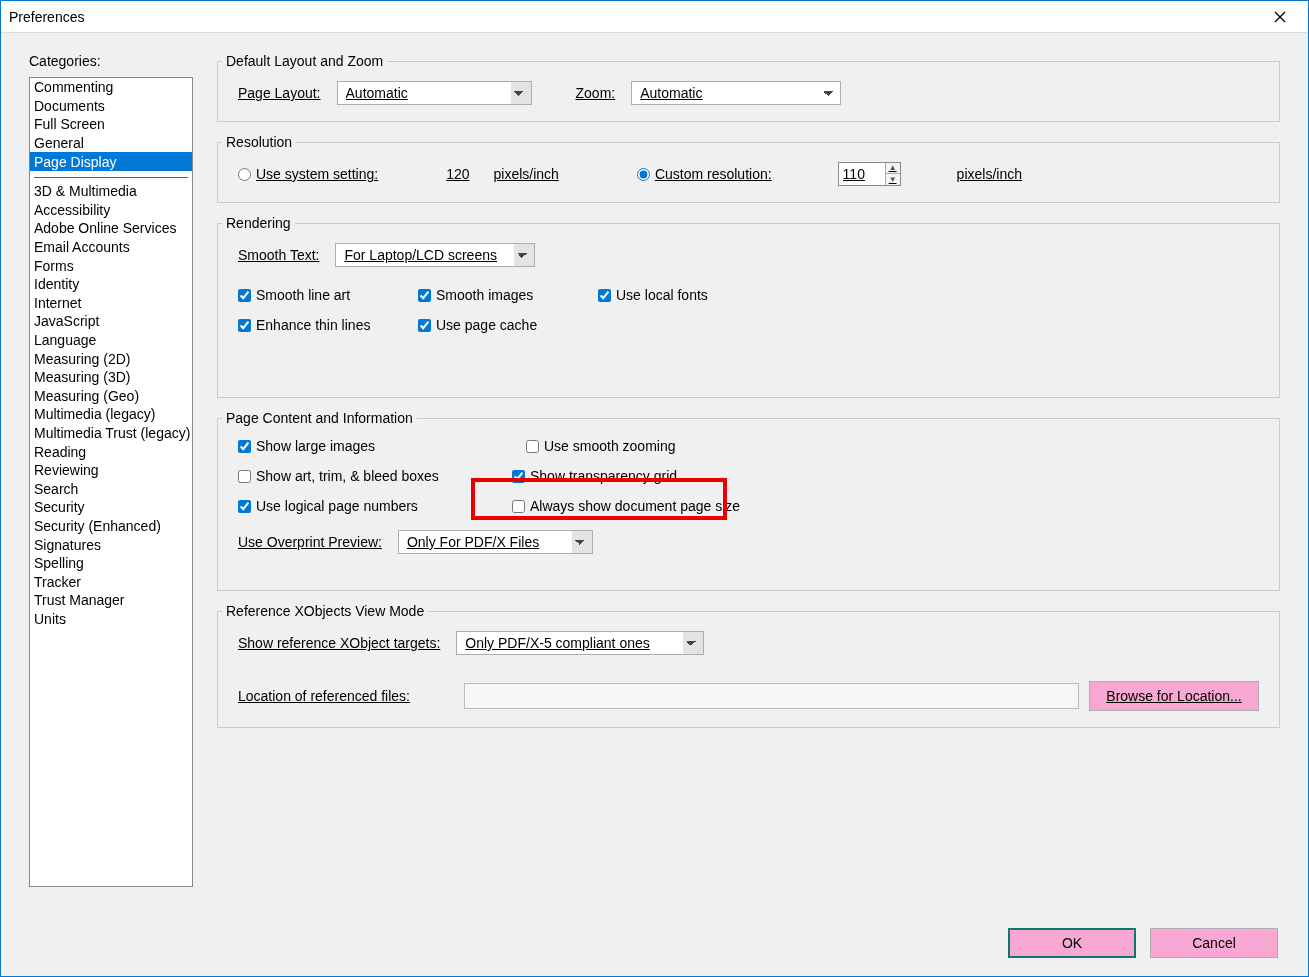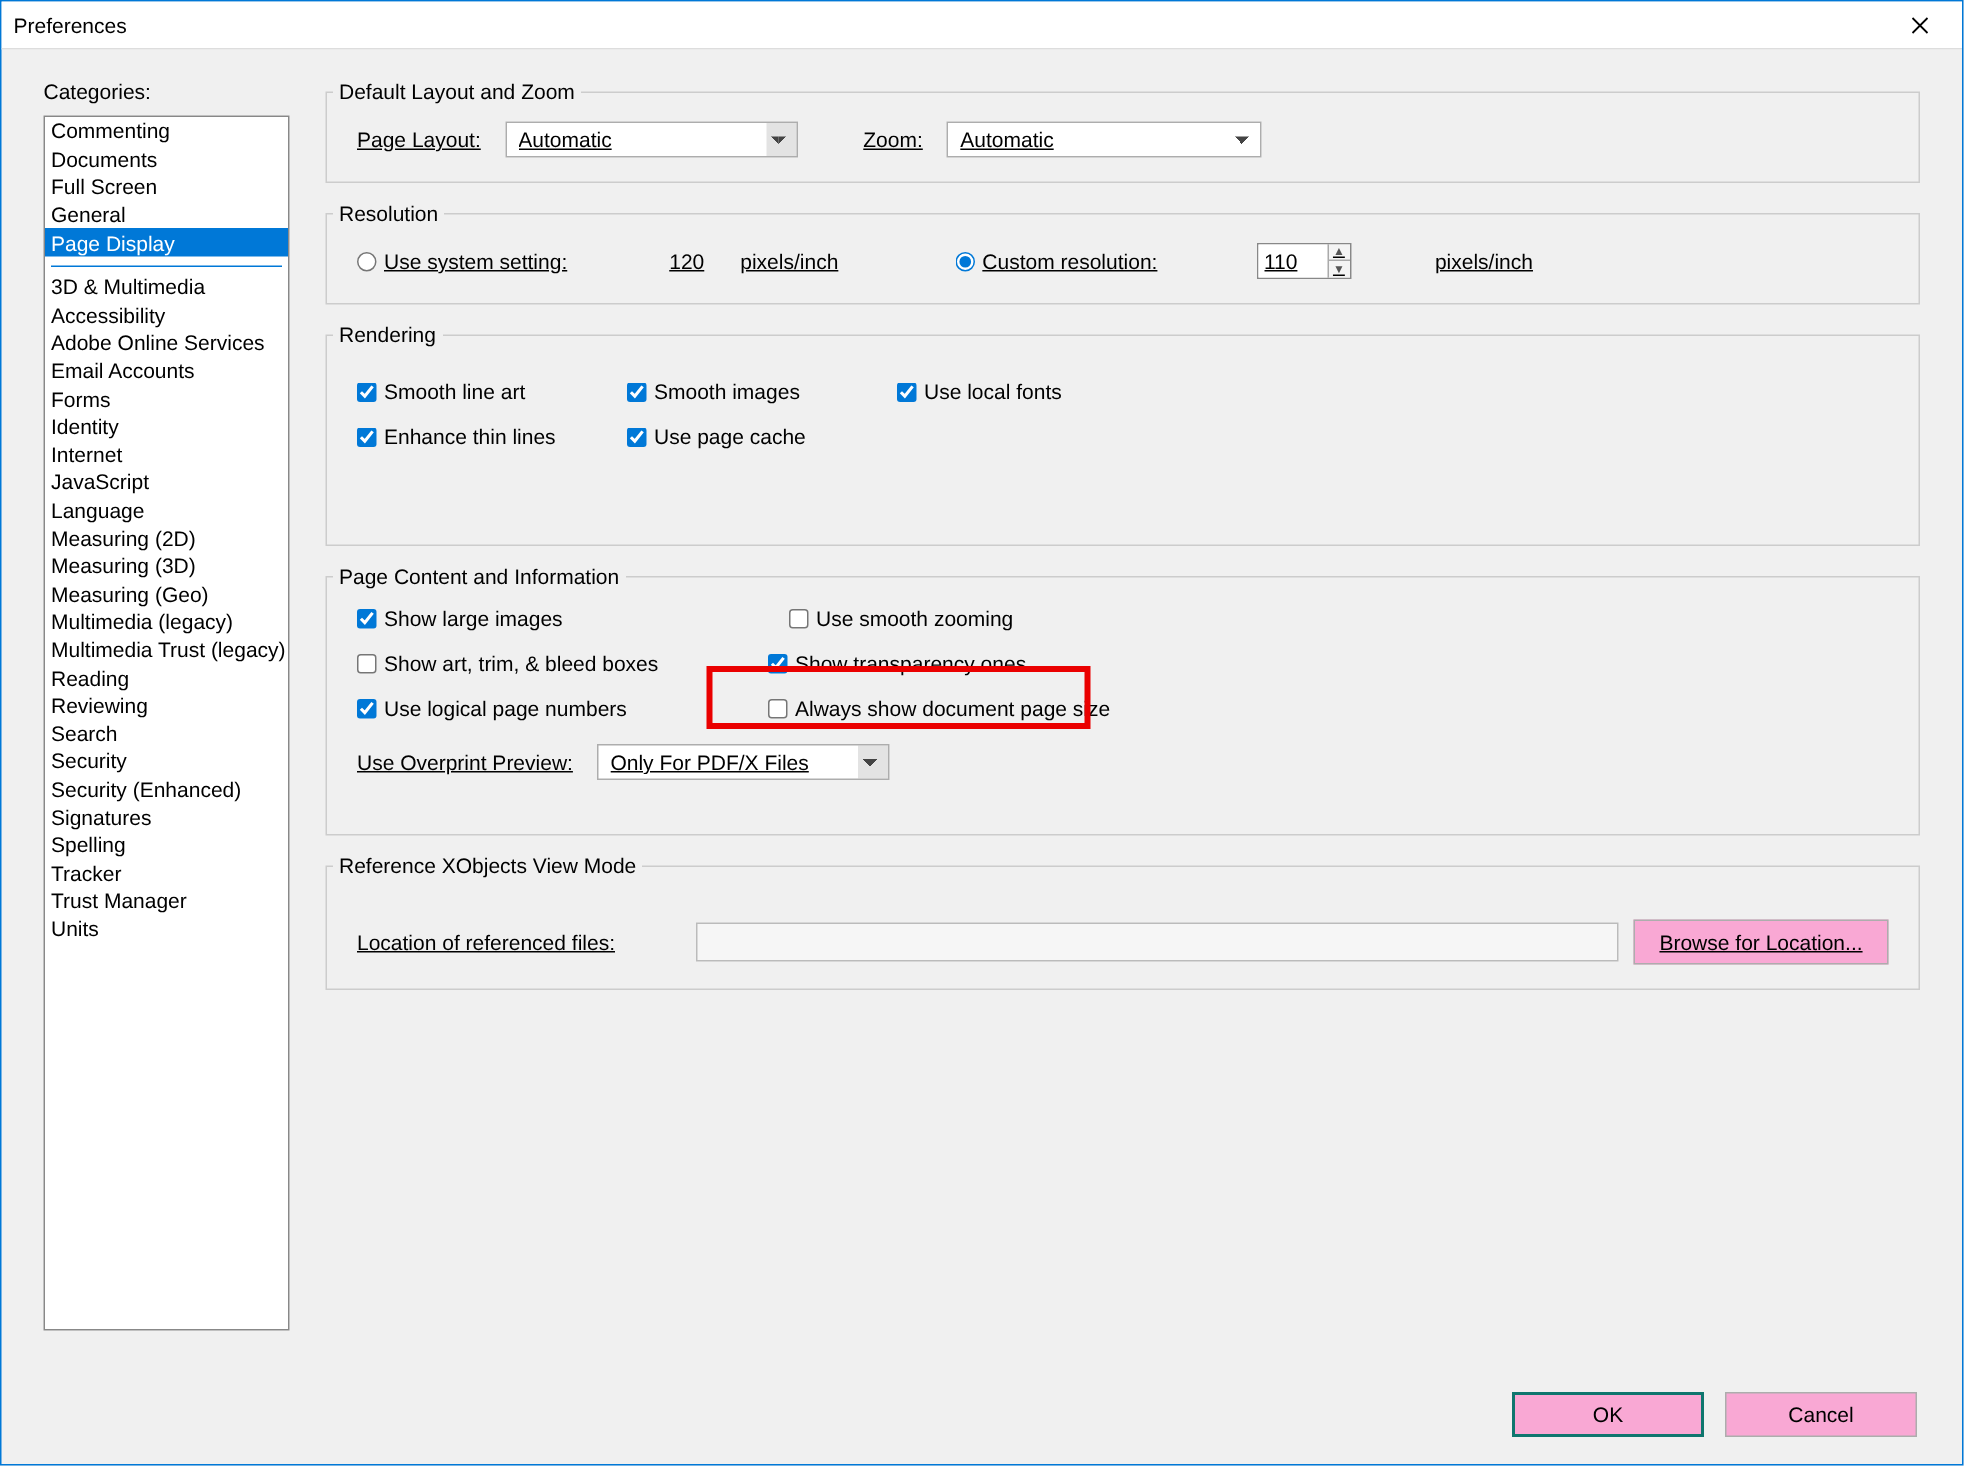--- a/index.html
+++ b/index.html
@@ -164,20 +164,26 @@
           </span>
           <span style="width:8px"></span>
           <span>pixels/inch</span>
         </div>
       </div>
     </fieldset>
 
     <fieldset>
       <legend>Rendering</legend>
       <div class="fs-body">
+        <div class="row">
+          <label class="inline">Smooth Text:</label>
+          <select class="drop dd-shade" style="width:200px">
+            <option>For Laptop/LCD screens</option>
+          </select>
+        </div>
         <div style="height:10px"></div>
         <div class="cb-grid-2">
           <span class="cb">
               <input type="checkbox" checked="" style="">
               <span>Smooth line art</span>
             </span>
           <span class="cb">
               <input type="checkbox" checked="" style="">
               <span>Smooth images</span>
             </span>
@@ -210,21 +216,21 @@
               <input type="checkbox" style="">
               <span>Use smooth zooming</span>
             </span>
 
           <span class="cb">
               <input type="checkbox" style="">
               <span>Show art, trim, &amp; bleed boxes</span>
             </span>
           <span class="cb" id="transcell" style="padding-left:18px">
               <input type="checkbox" checked="" style="">
-              <span>Show transparency ones</span>
+              <span>Show transparency grid</span>
             </span>
 
           <span class="cb">
               <input type="checkbox" checked="" style="">
               <span>Use logical page numbers</span>
             </span>
           <span class="cb" style="padding-left:18px">
               <input type="checkbox" style="">
               <span>Always show document page size</span>
             </span>
@@ -235,20 +241,24 @@
           <select class="drop dd-shade" style="width:195px"><option>Only For PDF/X Files</option></select>
         </div>
         <div style="height:10px"></div>
       </div>
       <div class="hl" style="left:253px; top:52px; width:256px; height:42px;"></div>
     </fieldset>
 
     <fieldset>
       <legend>Reference XObjects View Mode</legend>
       <div class="fs-body">
+        <div class="row">
+          <label class="inline">Show reference XObject targets:</label>
+          <select class="drop dd-shade" style="width:248px"><option>Only PDF/X-5 compliant ones</option></select>
+        </div>
         <div style="height:16px"></div>
         <div class="row">
           <label class="inline" style="width:210px">Location of referenced files:</label>
           <input class="flat readonly" style="flex: 1 1 0%;" readonly="" value="">
           <div class="btn wide">
               <span>Browse for Location...</span>
             </div>
         </div>
       </div>
     </fieldset>

